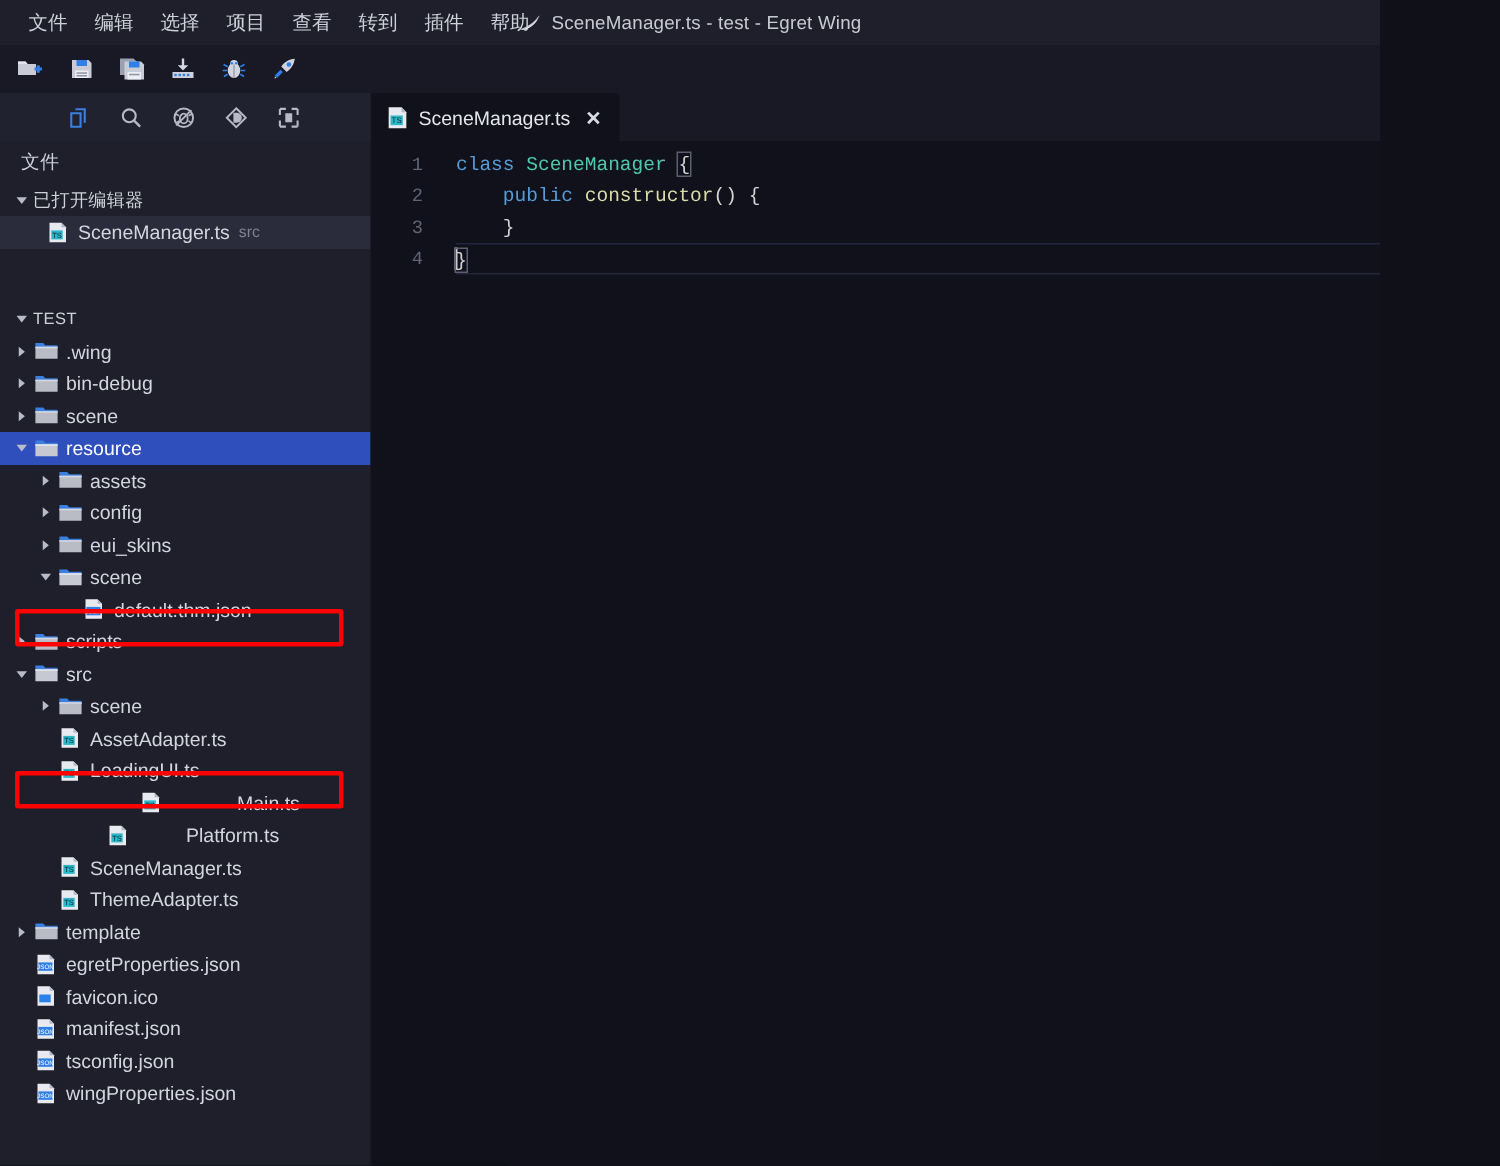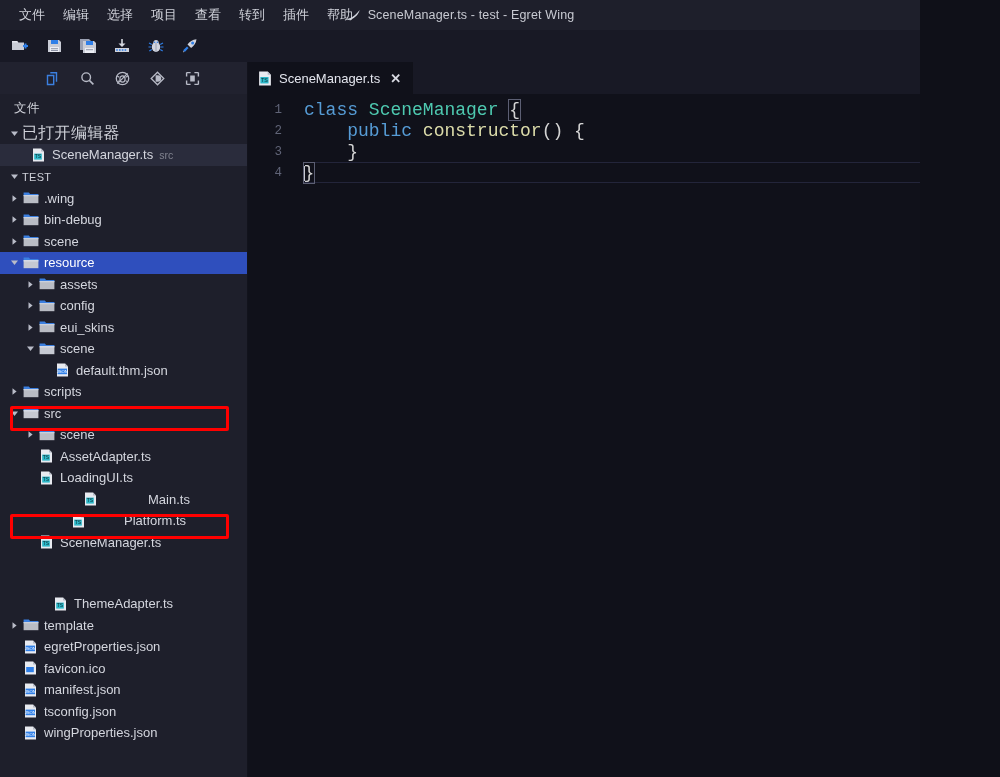--- a/index.html
+++ b/index.html
@@ -59,21 +59,21 @@
     height:28px; flex:0 0 28px; display:flex; align-items:center; padding-left:14px;
     font-size:12.5px; color:#cfd1d9; letter-spacing:.4px;
   }
   .tree { flex:1 1 auto; overflow:hidden; padding-bottom:4px; }
 
   .section-header {
     height:19px; display:flex; align-items:center; font-size:11px;
     color:#cfd1d9; letter-spacing:.3px; padding-left:6px; cursor:default;
   }
   .section-header .tw { width:14px; display:flex; align-items:center; justify-content:center; }
-  .section-header.zh { font-size:16px; }
+  .section-header.zh { font-size:12px; }
 
   .row {
     height:21.5px; display:flex; align-items:center; font-size:13px;
     color:#d4d6de; cursor:default; white-space:nowrap; position:relative;
   }
   .row.selected { background:#2f4fbd; color:#ffffff; }
   .row.hovered { background:#2a2c3c; }
   .tw {
     width:16px; flex:0 0 16px; display:flex; align-items:center; justify-content:center;
   }
@@ -103,21 +103,21 @@
   .code-line { position:relative; height:21px; display:flex; align-items:center; }
   .code-line.current::before{
     content:""; position:absolute; left:56px; right:0; top:0; bottom:0;
     border-top:1px solid #23253a; border-bottom:1px solid #23253a;
   }
   .gutter {
     width:44px; flex:0 0 44px; text-align:right; padding-right:10px;
     font-family:"Liberation Mono", monospace; font-size:12.5px; color:#606477;
   }
   .code-text {
-    font-family:"Liberation Mono", monospace; font-size:18px; white-space:pre;
+    font-family:"Liberation Mono", monospace; font-size:13px; white-space:pre;
     padding-left:12px; position:relative; z-index:2;
   }
   .tk-key { color:#569cd6; }
   .tk-type { color:#4ec9b0; }
   .tk-fn { color:#dcdcaa; }
   .tk-punct { color:#d4d4d4; }
   .brace-match { outline:1px solid #5c5f73; }
   .caret { display:inline-block; width:1.5px; height:15px; background:#c8cad2; vertical-align:-3px; margin:0 -1px; }
 </style>
 </head>
@@ -259,21 +259,21 @@
               <path d="M1 .5h8l3 3v10H1z" fill="#e8eaf0"></path>
               <path d="M9 .5l3 3H9z" fill="#b5b9c6"></path>
               <rect x="2.2" y="5.6" width="7.6" height="6" fill="#2bb7c8"></rect>
               <text x="6" y="10.4" font-size="5" fill="#0d2a32" text-anchor="middle" font-family="Liberation Sans, sans-serif">TS</text>
             </svg>
           </span>
           <span class="label">SceneManager.ts</span>
           <span class="sublabel">src</span>
         </div>
 
-        <div class="section-header" style="height:22px;">
+        <div class="section-header" style="height:22px;margin-top:36px;">
           <span class="tw">
             <svg width="9" height="9" viewBox="0 0 9 9">
                 <path d="M1 2.5h7L4.5 7z" fill="#b9bcc8"></path>
               </svg>
           </span>
           <span>TEST</span>
         </div>
 
         <div id="tree-rows">
             <div class="row" style="padding-left: 6px;">
@@ -470,21 +470,21 @@
               <span class="ficon">
                 <svg width="13" height="14" viewBox="0 0 13 14">
                   <path d="M1 .5h8l3 3v10H1z" fill="#e8eaf0"></path>
                   <path d="M9 .5l3 3H9z" fill="#b5b9c6"></path>
                   <rect x="2.2" y="5.6" width="7.6" height="6" fill="#2bb7c8"></rect>
                   <text x="6" y="10.4" font-size="5" fill="#0d2a32" text-anchor="middle" font-family="Liberation Sans, sans-serif">TS</text>
                 </svg>
               </span>
               <span class="label">LoadingUI.ts</span>
             </div>
-            <div class="row" style="padding-left: 22px; gap: 44px;">
+            <div class="row" style="padding-left: 32px; gap: 44px;">
               <span class="tw"></span>
               <span class="ficon">
                 <svg width="13" height="14" viewBox="0 0 13 14">
                   <path d="M1 .5h8l3 3v10H1z" fill="#e8eaf0"></path>
                   <path d="M9 .5l3 3H9z" fill="#b5b9c6"></path>
                   <rect x="2.2" y="5.6" width="7.6" height="6" fill="#2bb7c8"></rect>
                   <text x="6" y="10.4" font-size="5" fill="#0d2a32" text-anchor="middle" font-family="Liberation Sans, sans-serif">TS</text>
                 </svg>
               </span>
               <span class="label">Main.ts</span>
@@ -506,21 +506,21 @@
               <span class="ficon">
                 <svg width="13" height="14" viewBox="0 0 13 14">
                   <path d="M1 .5h8l3 3v10H1z" fill="#e8eaf0"></path>
                   <path d="M9 .5l3 3H9z" fill="#b5b9c6"></path>
                   <rect x="2.2" y="5.6" width="7.6" height="6" fill="#2bb7c8"></rect>
                   <text x="6" y="10.4" font-size="5" fill="#0d2a32" text-anchor="middle" font-family="Liberation Sans, sans-serif">TS</text>
                 </svg>
               </span>
               <span class="label">SceneManager.ts</span>
             </div>
-            <div class="row" style="padding-left: 36px; margin-top: 40px;">
+            <div class="row" style="padding-left: 22px;">
               <span class="tw"></span>
               <span class="ficon">
                 <svg width="13" height="14" viewBox="0 0 13 14">
                   <path d="M1 .5h8l3 3v10H1z" fill="#e8eaf0"></path>
                   <path d="M9 .5l3 3H9z" fill="#b5b9c6"></path>
                   <rect x="2.2" y="5.6" width="7.6" height="6" fill="#2bb7c8"></rect>
                   <text x="6" y="10.4" font-size="5" fill="#0d2a32" text-anchor="middle" font-family="Liberation Sans, sans-serif">TS</text>
                 </svg>
               </span>
               <span class="label">ThemeAdapter.ts</span>

